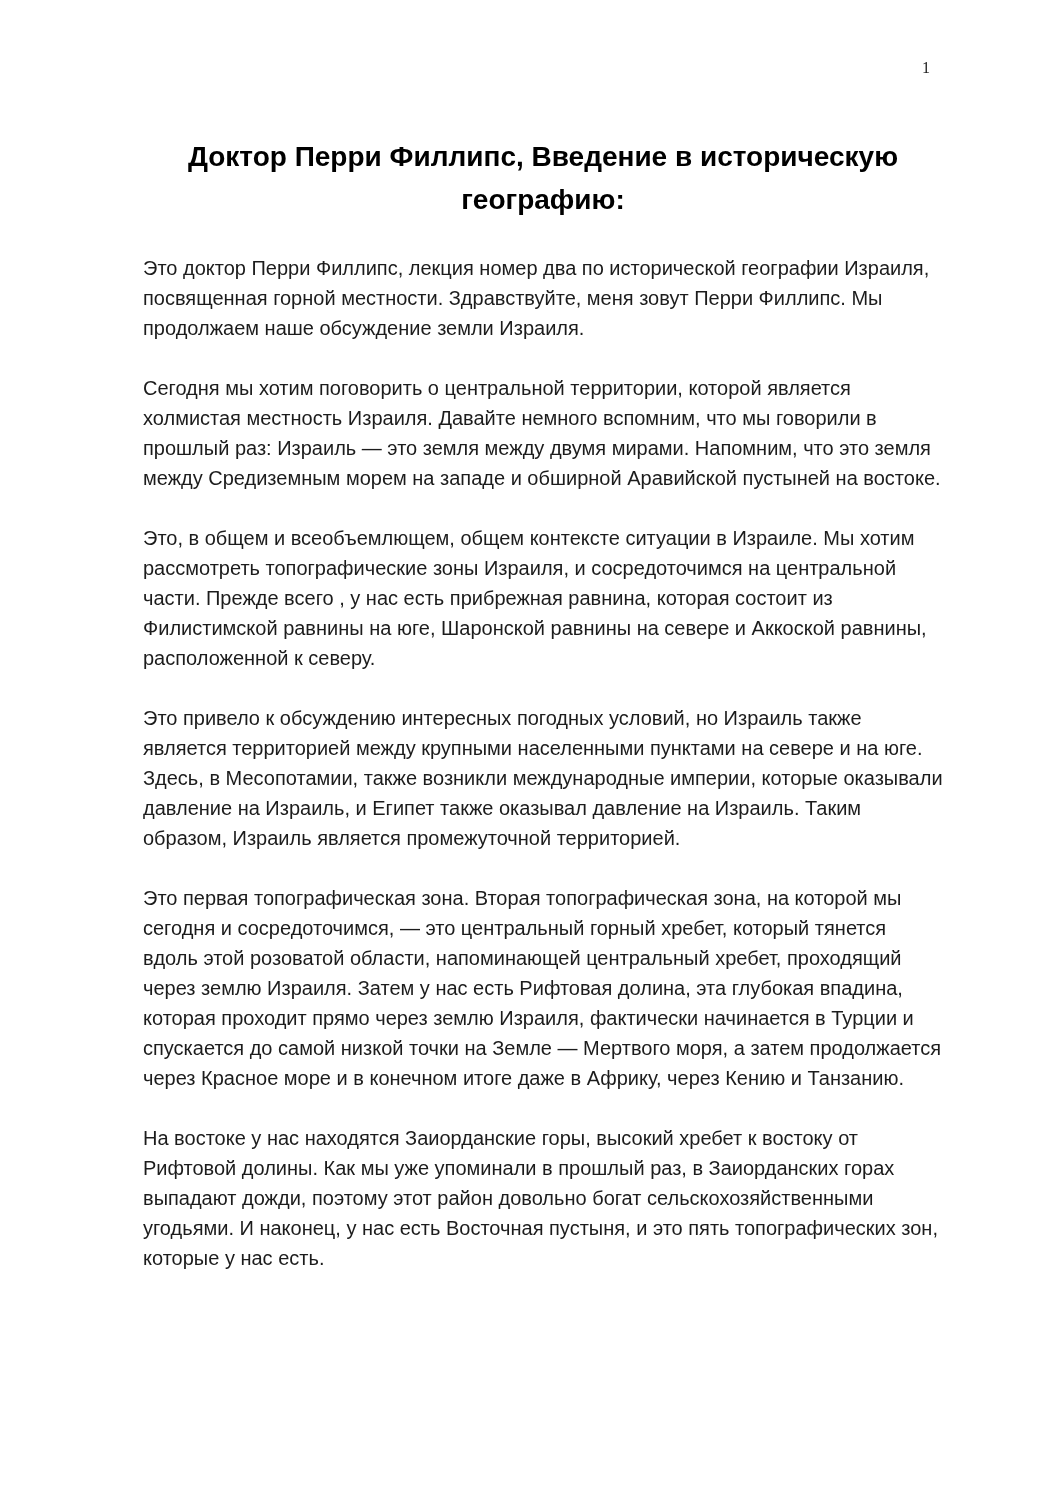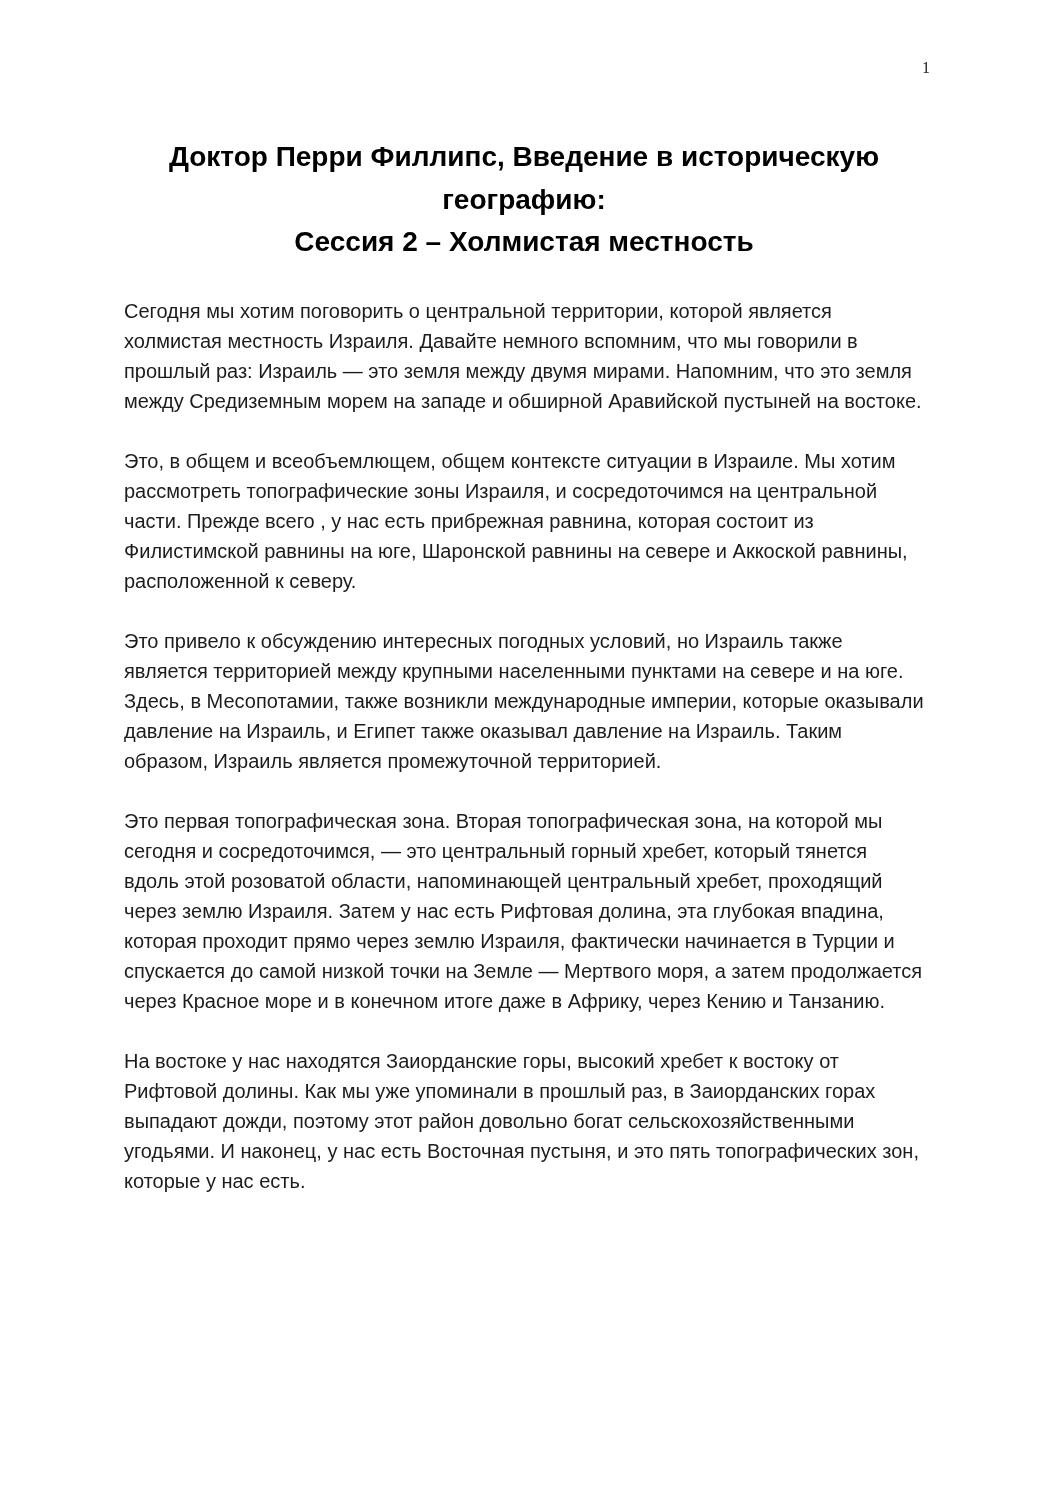--- a/index.html
+++ b/index.html
@@ -23,21 +23,21 @@
       top: 60px;
       right: 128px;
       font-size: 16px;
       line-height: 1;
       font-family: "Liberation Serif", serif;
       color: #1c1c1c;
     }
     .content {
       position: absolute;
       top: 136px;
-      left: 124px;
+      left: 143px;
       width: 800px;
     }
     h1.doc-title {
       margin: 0 0 32px 0;
       font-size: 28px;
       line-height: 1.52;
       font-weight: 700;
       text-align: center;
       color: #000000;
       letter-spacing: 0;
@@ -54,23 +54,23 @@
 <body>
 
 <div class="page">
 
   <div class="page-number">1</div>
 
   <div class="content">
 
     <h1 class="doc-title">
       <span>Доктор Перри Филлипс, Введение в историческую географию:</span><br>
-      <span>Сессия 2 – Холмистая местность</span>
     </h1>
 
+    <p class="para">Это доктор Перри Филлипс, лекция номер два по исторической географии Израиля, посвященная горной местности. Здравствуйте, меня зовут Перри Филлипс. Мы продолжаем наше обсуждение земли Израиля.</p>
 
     <p class="para">Сегодня мы хотим поговорить о центральной территории, которой является холмистая местность Израиля. Давайте немного вспомним, что мы говорили в прошлый раз: Израиль — это земля между двумя мирами. Напомним, что это земля между Средиземным морем на западе и обширной Аравийской пустыней на востоке.</p>
 
     <p class="para">Это, в общем и всеобъемлющем, общем контексте ситуации в Израиле. Мы хотим рассмотреть топографические зоны Израиля, и сосредоточимся на центральной части. Прежде всего , у нас есть прибрежная равнина, которая состоит из Филистимской равнины на юге, Шаронской равнины на севере и Аккоской равнины, расположенной к северу.</p>
 
     <p class="para">Это привело к обсуждению интересных погодных условий, но Израиль также является территорией между крупными населенными пунктами на севере и на юге. Здесь, в Месопотамии, также возникли международные империи, которые оказывали давление на Израиль, и Египет также оказывал давление на Израиль. Таким образом, Израиль является промежуточной территорией.</p>
 
     <p class="para">Это первая топографическая зона. Вторая топографическая зона, на которой мы сегодня и сосредоточимся, — это центральный горный хребет, который тянется вдоль этой розоватой области, напоминающей центральный хребет, проходящий через землю Израиля. Затем у нас есть Рифтовая долина, эта глубокая впадина, которая проходит прямо через землю Израиля, фактически начинается в Турции и спускается до самой низкой точки на Земле — Мертвого моря, а затем продолжается через Красное море и в конечном итоге даже в Африку, через Кению и Танзанию.</p>
 
     <p class="para">На востоке у нас находятся Заиорданские горы, высокий хребет к востоку от Рифтовой долины. Как мы уже упоминали в прошлый раз, в Заиорданских горах выпадают дожди, поэтому этот район довольно богат сельскохозяйственными угодьями. И наконец, у нас есть Восточная пустыня, и это пять топографических зон, которые у нас есть.</p>

